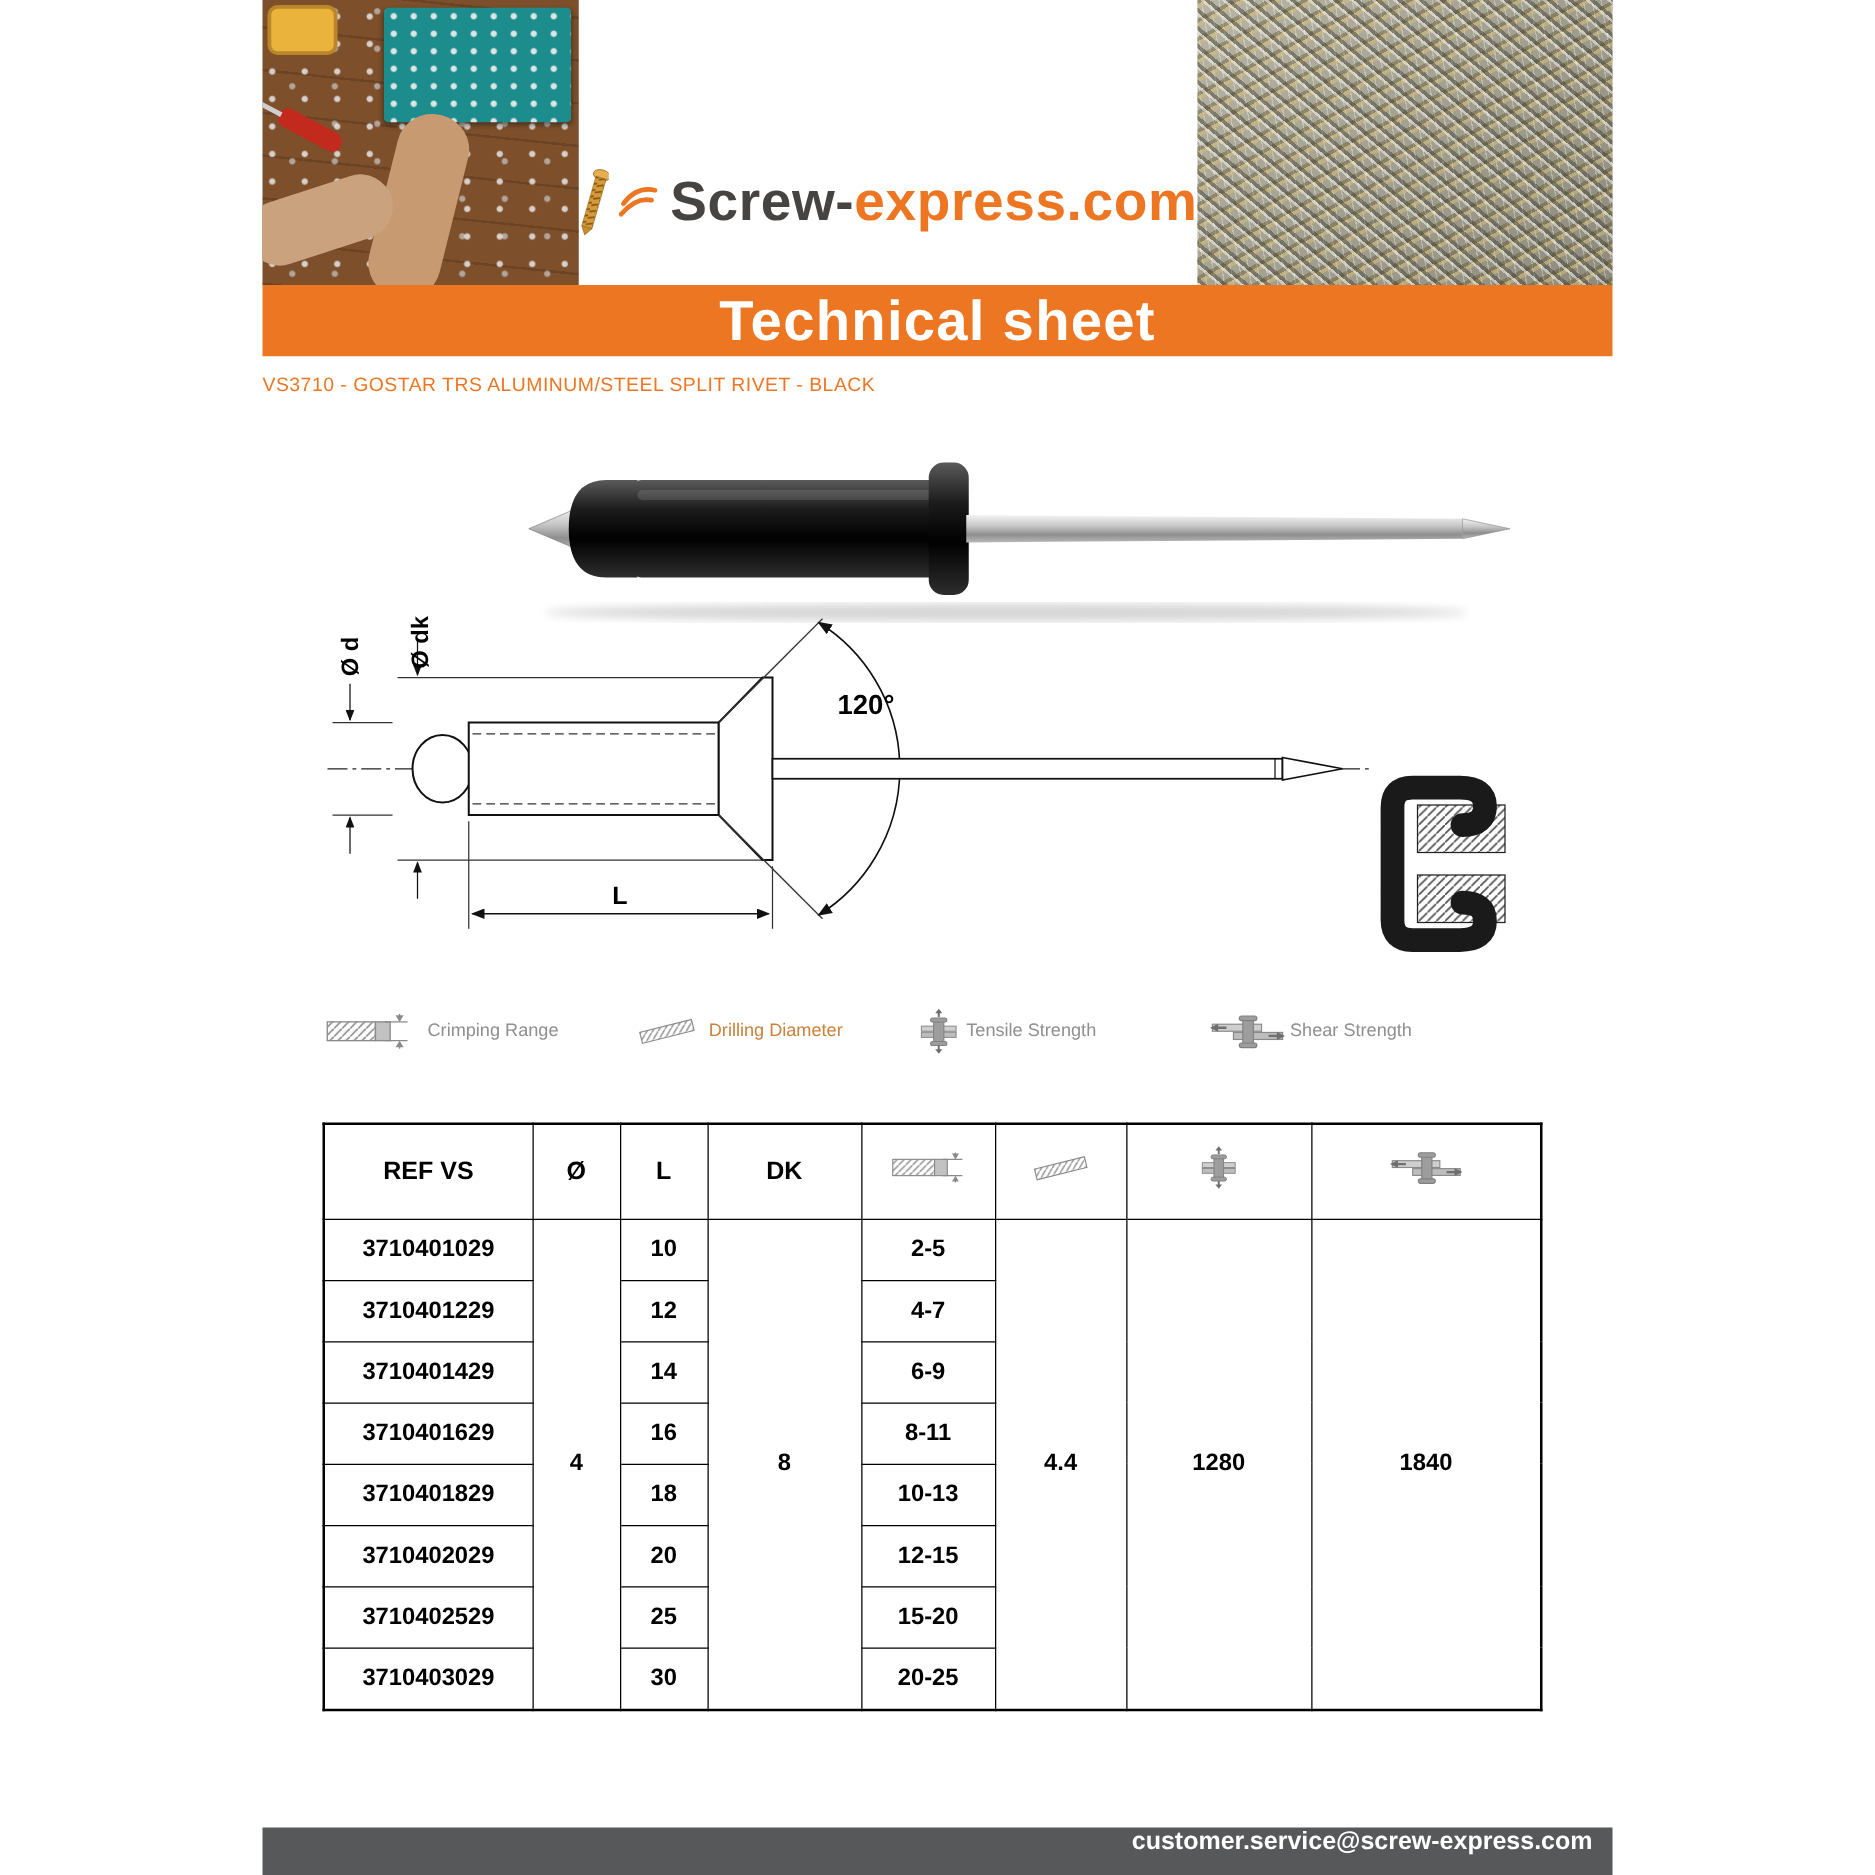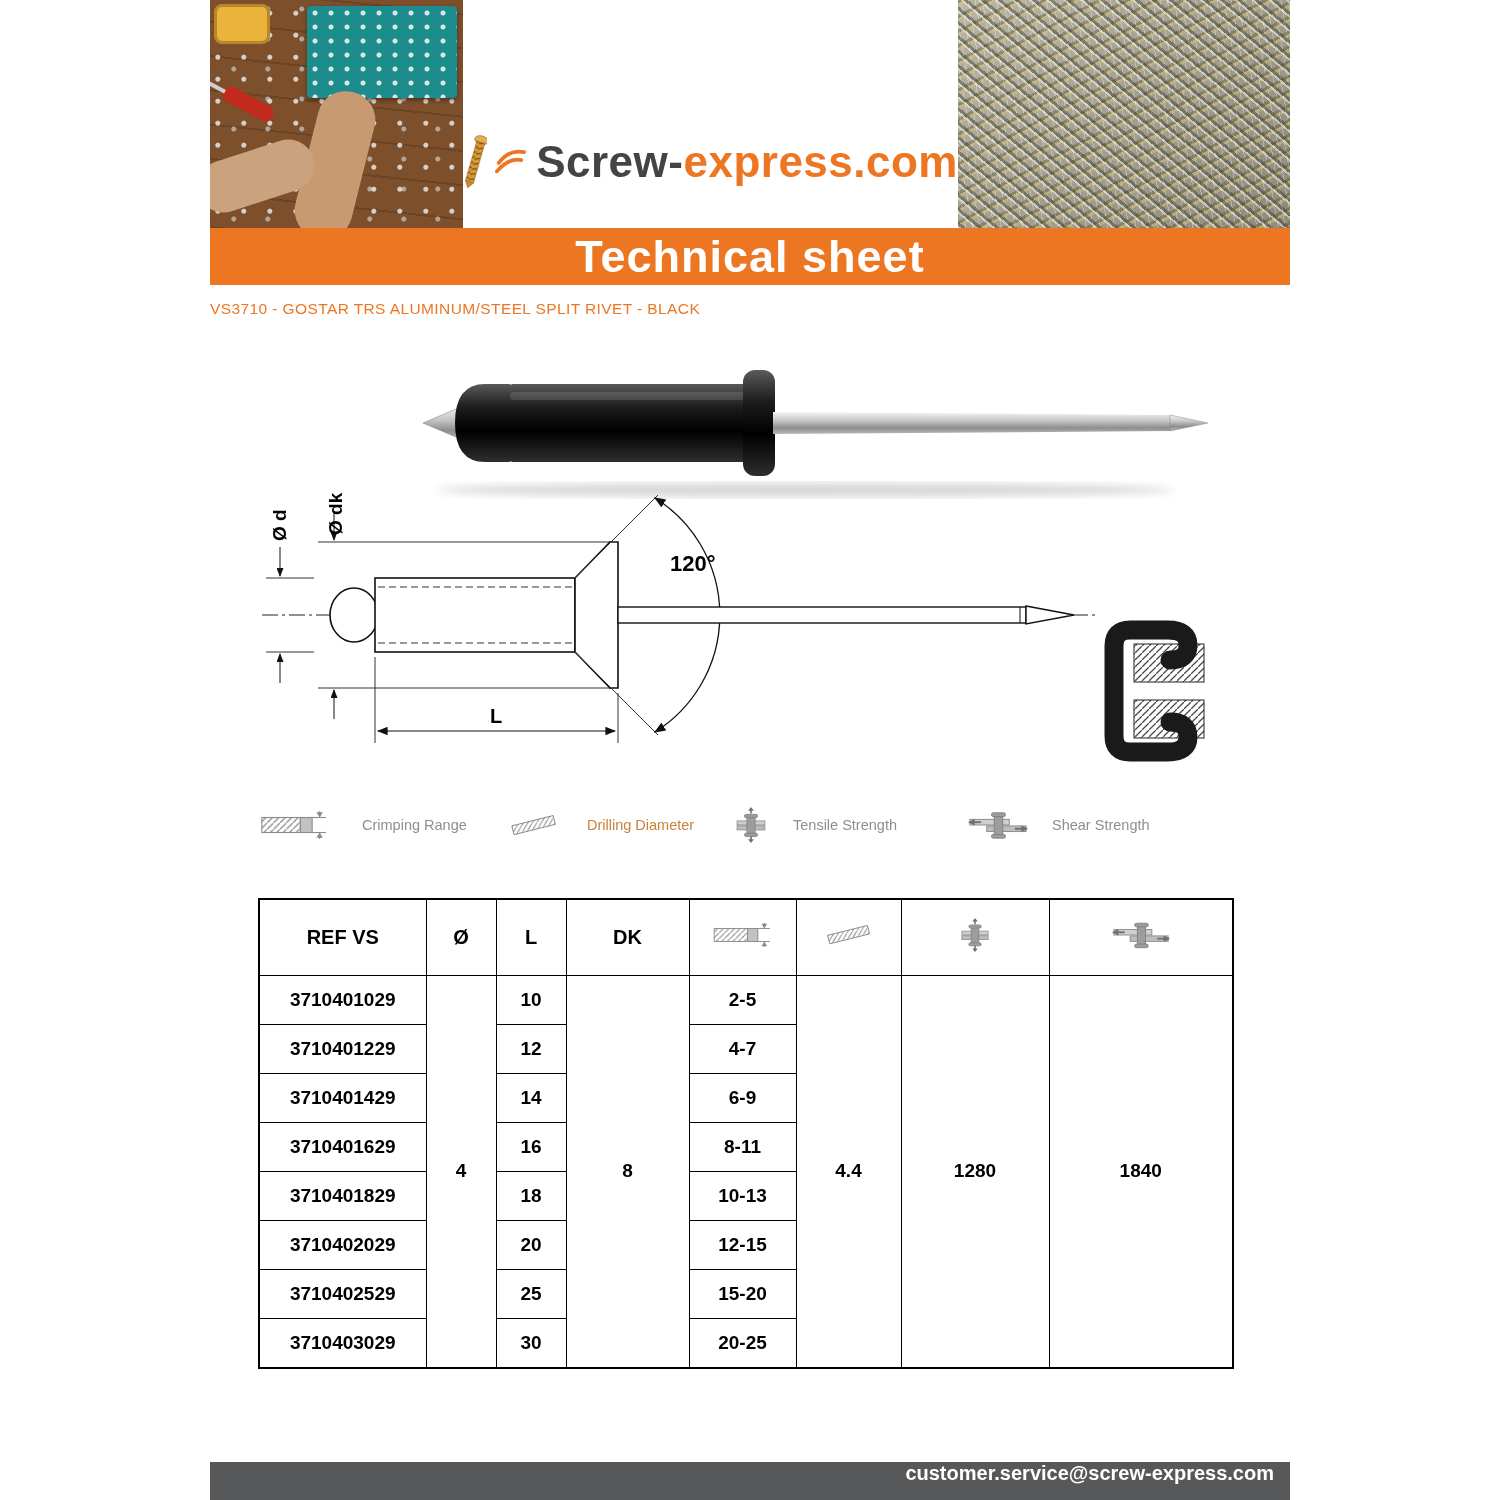--- a/index.html
+++ b/index.html
@@ -47,21 +47,21 @@
 
   
   .banner { left:210px; top:228px; width:1080px; height:57px; background:#ED7623;
     display:flex; align-items:center; justify-content:center; }
   .banner-title { color:#fff; font-size:45px; font-weight:800; letter-spacing:1px; }
 
   .subtitle { left:210px; top:300px; width:1080px; text-align:left;
     color:#ED7623; font-size:15.5px; letter-spacing:0.4px; }
 
   
-  .legend-item { height:46px; display:flex; align-items:center; gap:24px; }
+  .legend-item { height:46px; display:flex; align-items:center; gap:4px; }
   .legend-label { font-size:14.5px; color:#8f8f8f; }
   .legend-label.drill { color:#c9813b; }
 
   
   .spec-table { border-collapse:collapse; table-layout:fixed; width:974px;
     border:2px solid #000; }
   .spec-table th, .spec-table td { border:1px solid #000; text-align:center;
     vertical-align:middle; font-weight:bold; padding:13px; }
   .spec-table th { height:76px; font-size:20px; }
   .spec-table td { height:41px; font-size:19px; }

